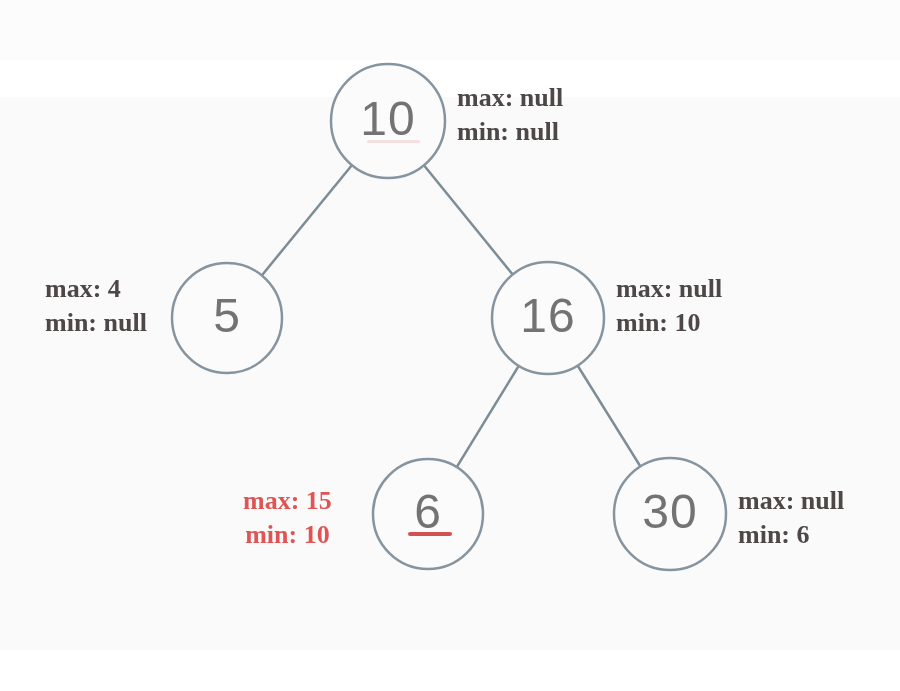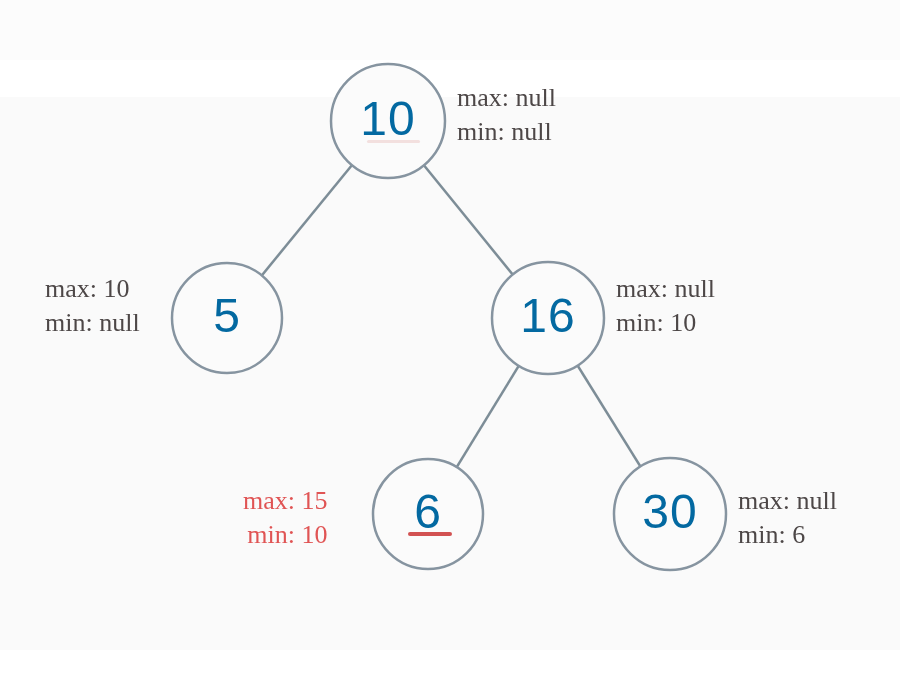--- a/index.html
+++ b/index.html
@@ -36,28 +36,28 @@
     stroke: #8694a0;
     stroke-width: 2.5;
   }
 
   .node-value {
     position: absolute;
     transform: translate(-50%, -54%);
     font-family: "Liberation Sans", "DejaVu Sans", sans-serif;
     font-size: 48px;
     font-weight: 400;
-    color: #0369a1;
+    color: #737373;
     letter-spacing: 1px;
     white-space: nowrap;
   }
 
   .annotation {
     position: absolute;
-    font-weight: 400;
+    font-weight: 700;
     font-size: 26px;
     line-height: 34px;
     color: #4d4747;
     white-space: nowrap;
   }
   .annotation.violation {
     color: #e05454;
   }
   .annotation span { display: block; }
 
@@ -73,21 +73,21 @@
   .underline-violation {
     left: 408px; top: 532px;
     width: 44px; height: 4px;
     background: #d25252;
   }
 
   
   .annot-root        { left: 457px; top: 81px;  }
   .annot-left        { left: 45px;  top: 272px; }
   .annot-right       { left: 616px; top: 272px; }
-  .annot-right-left  { left: 243px; top: 484px; text-align: right; }
+  .annot-right-left  { left: 243px; top: 484px; text-align: center; }
   .annot-right-right { left: 738px; top: 484px; }
 
   
   .val-root        { left: 388px; top: 121px; }
   .val-left        { left: 227px; top: 318px; }
   .val-right       { left: 548px; top: 318px; }
   .val-right-left  { left: 428px; top: 514px; }
   .val-right-right { left: 670px; top: 514px; }
 </style>
 </head>
@@ -122,21 +122,21 @@
 
   <div class="underline underline-faint"></div>
   <div class="underline underline-violation"></div>
 
   <div class="annotation annot-root">
     <span>max: null</span>
     <span>min: null</span>
   </div>
 
   <div class="annotation annot-left">
-    <span>max: 10</span>
+    <span>max: 4</span>
     <span>min: null</span>
   </div>
 
   <div class="annotation annot-right">
     <span>max: null</span>
     <span>min: 10</span>
   </div>
 
   <div class="annotation annot-right-left violation">
     <span>max: 15</span>

